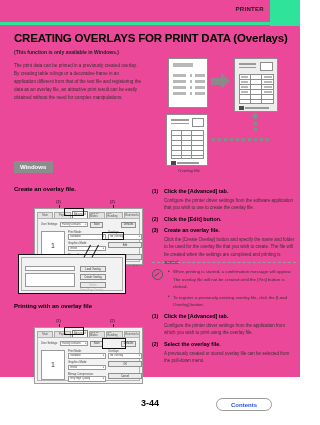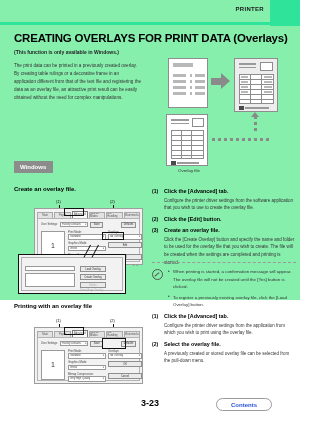--- a/index.html
+++ b/index.html
@@ -2,21 +2,21 @@
 <html><head>
 <meta charset="utf-8">
 <style>
   * { box-sizing: border-box; margin: 0; padding: 0; }
   html, body {
     width: 300px; height: 425px;
     background: #ffffff;
     font-family: "Liberation Sans", sans-serif;
     overflow: hidden;
   }
-  .page { position: relative; width: 300px; height: 300px; background:#86efac; }
+  .page { position: relative; width: 300px; height: 377px; background:#ec4899; }
 
   
   .header { position: relative; height: 22px; }
   .header-label {
     position: absolute; right: 36px; top: 6px;
     font-size: 6px; font-weight: bold; letter-spacing: .3px; color: #1a1a1a;
   }
   .header-accent {
     position: absolute; right: 0; top: 0; width: 30px; height: 26px;
     background: #2fe39b;
@@ -488,16 +488,16 @@
       <div class="step-t">Click the [Advanced] tab.</div>
       <div class="step-d">Configure the printer driver settings from the application from which you wish to print using the overlay file.</div>
     </div>
     <div class="step">
       <span class="step-no">(2)</span>
       <div class="step-t">Select the overlay file.</div>
       <div class="step-d">A previously created or stored overlay file can be selected from the pull-down menu.</div>
     </div>
   </div>
 
-  <div class="pageno">3-23</div>
+  <div class="pageno">3-44</div>
   <div class="contents-btn">Contents</div>
 
 </div>
 
 </body></html>

